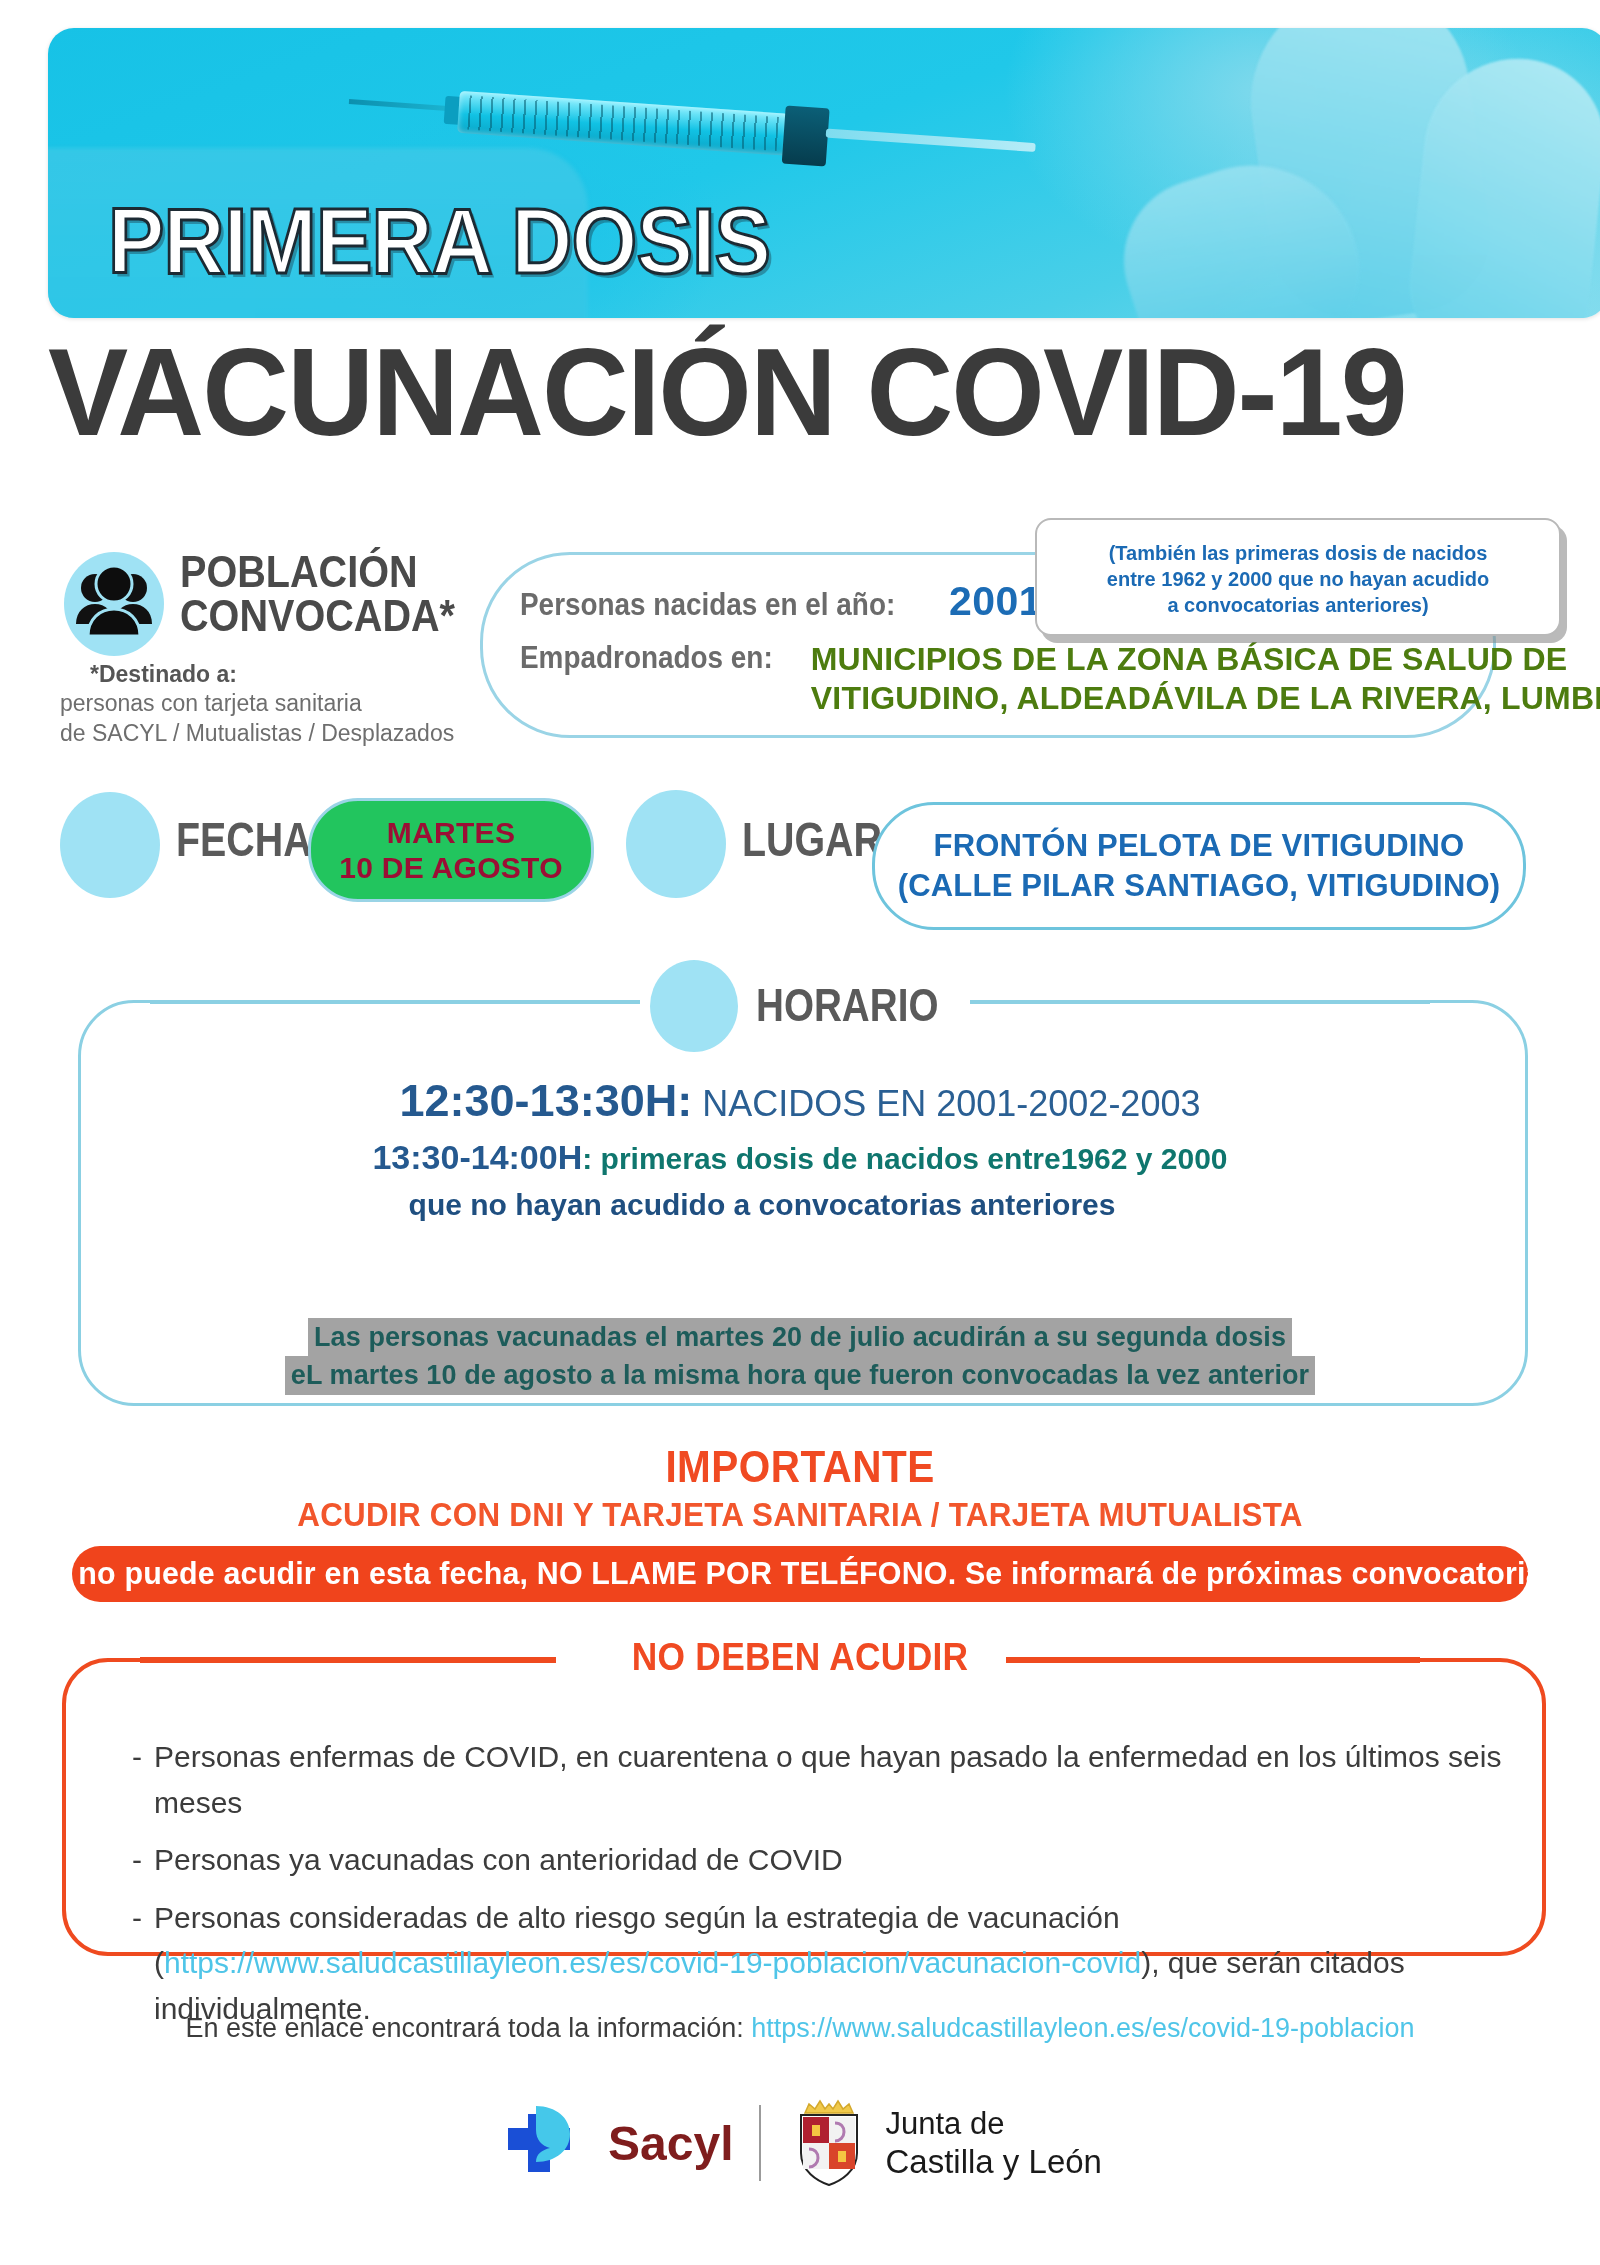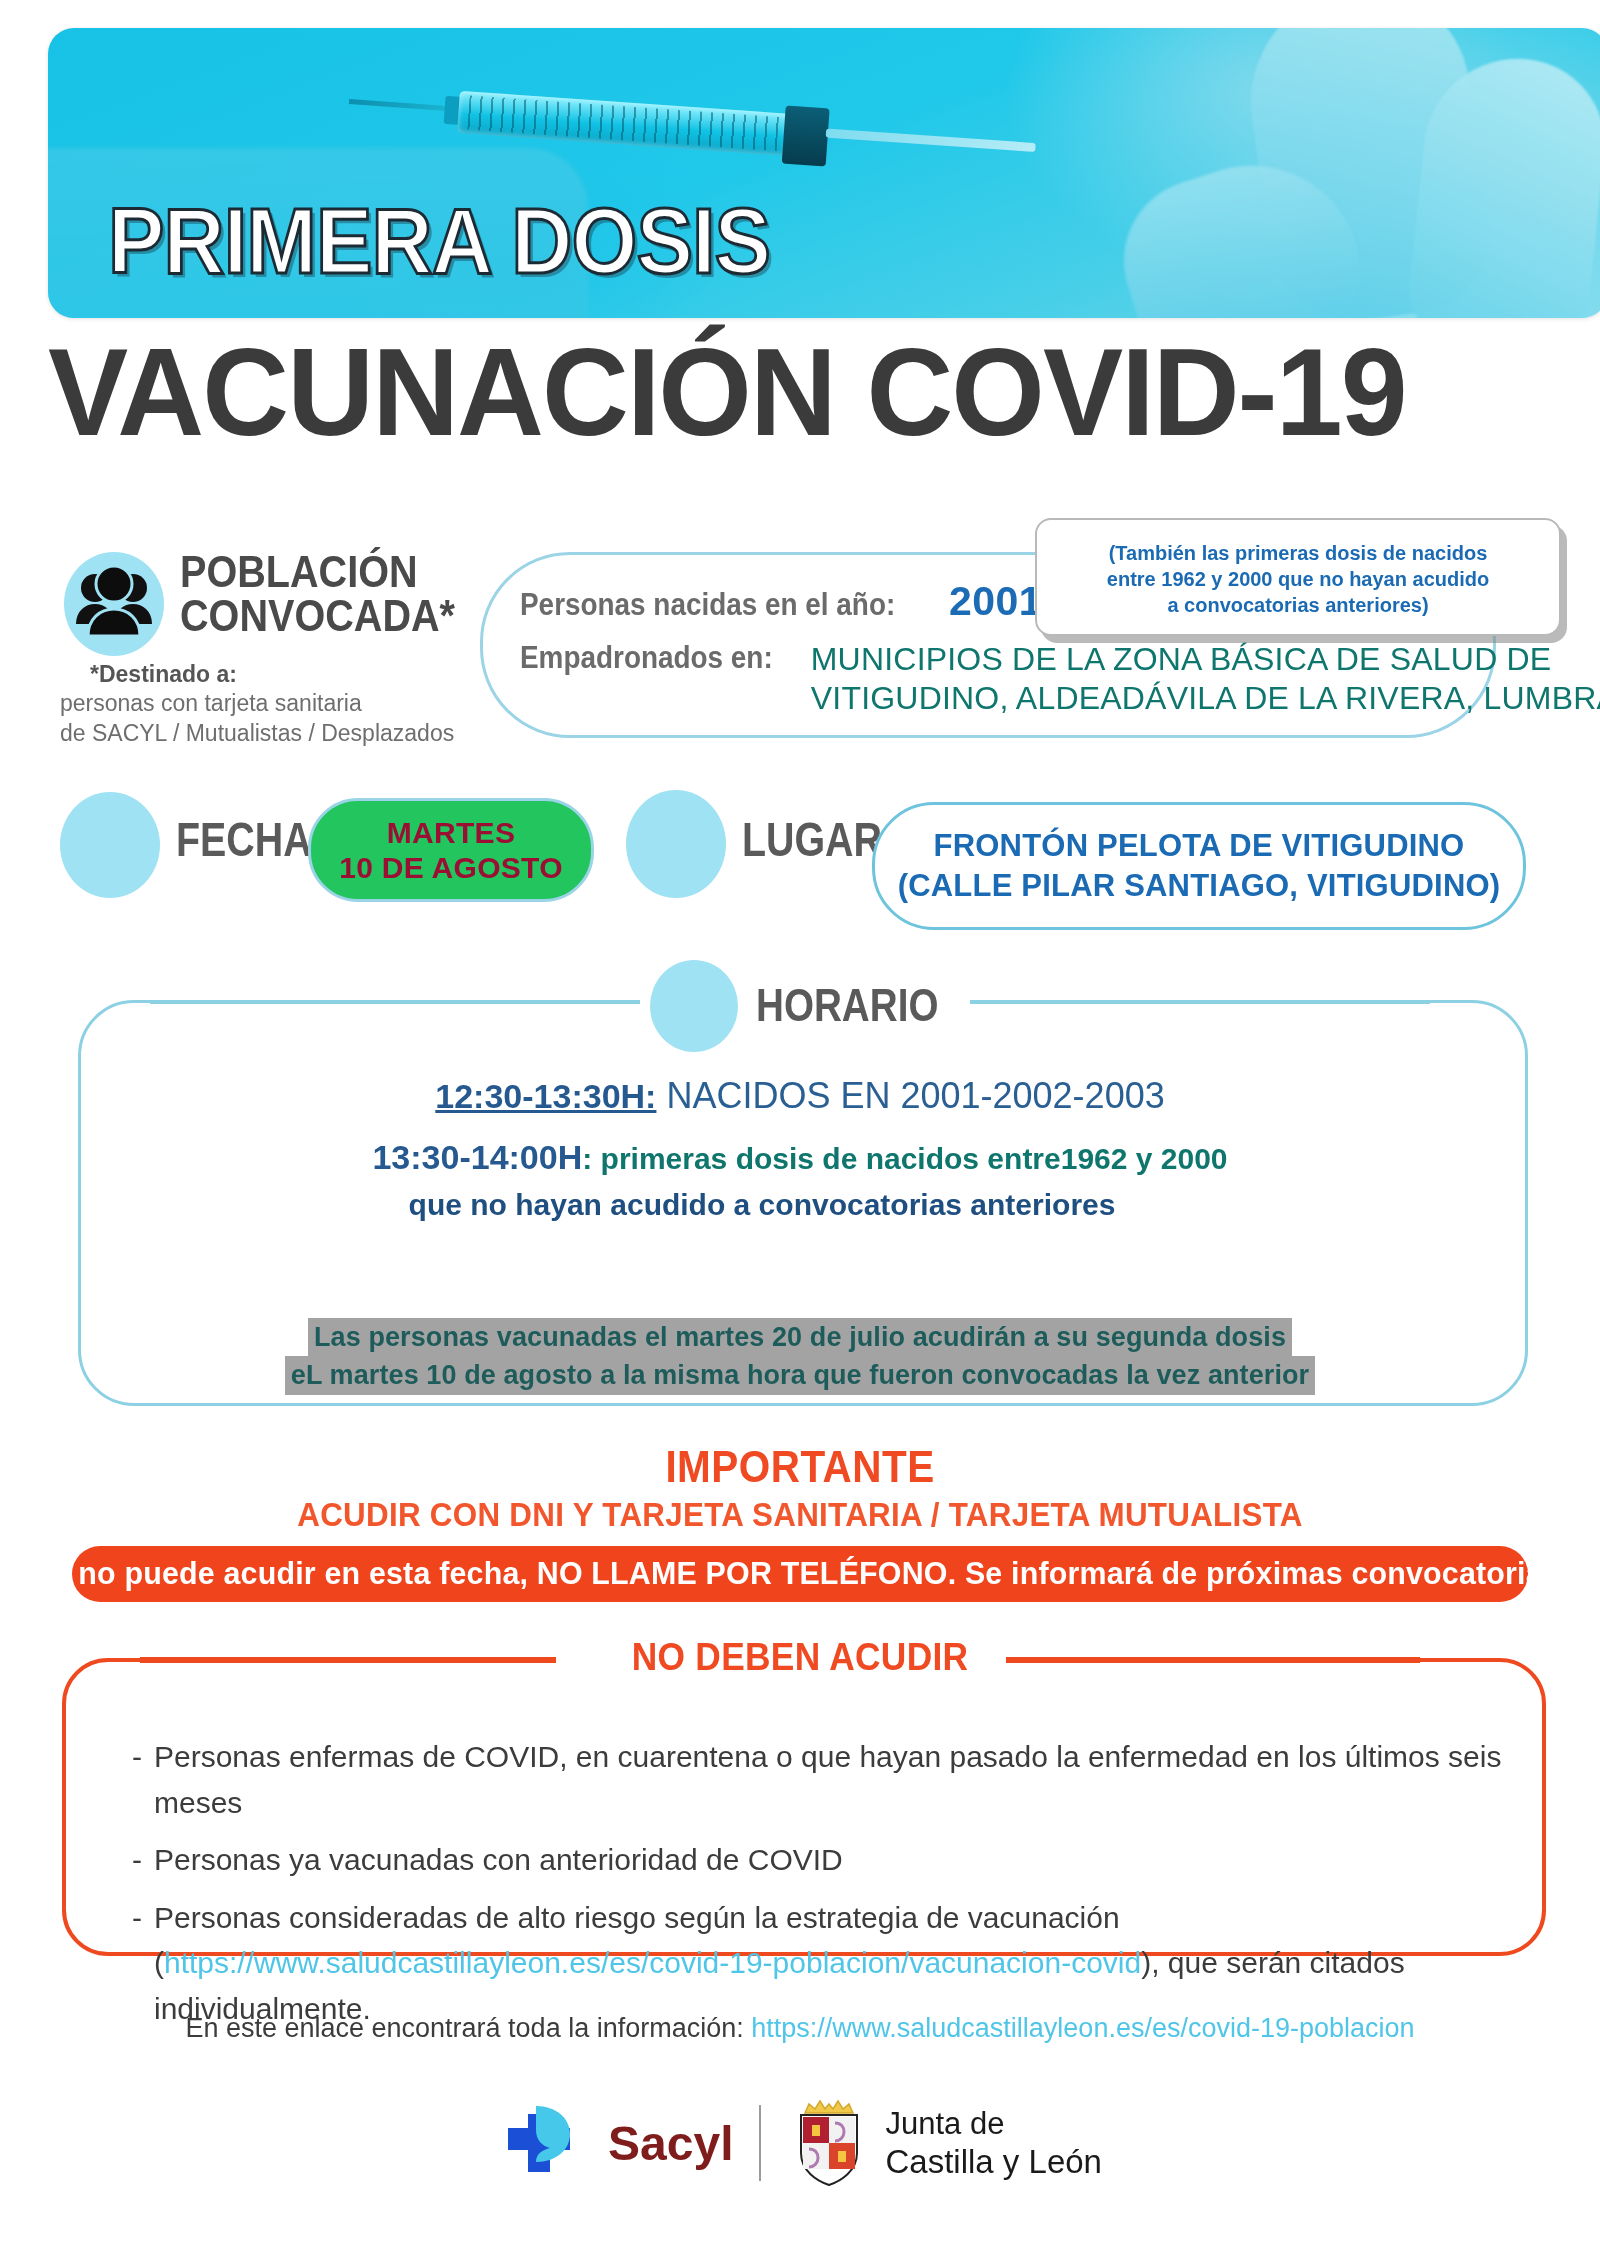--- a/index.html
+++ b/index.html
@@ -90,21 +90,21 @@
   .pob-sub .b1{font-weight:bold;color:#555;margin-left:30px;}
 
   .pob-box{
     position:absolute;left:480px;top:552px;width:1010px;height:180px;
     border:3px solid #9ad4e6;border-radius:90px;background:#fff;
   }
   .row-nac{position:absolute;left:520px;top:578px;white-space:nowrap;}
   .lbl{font-weight:bold;font-size:31px;color:#6b6b6b;transform:scaleX(.9);display:inline-block;transform-origin:left;}
   .val-year{font-weight:bold;font-size:41px;color:#1c6cb5;margin-left:12px;letter-spacing:.5px;}
   .row-emp{position:absolute;left:520px;top:640px;white-space:nowrap;display:flex;align-items:flex-start;gap:10px;}
-  .val-mun{font-weight:normal;font-size:32px;color:#0f766e;line-height:1.22;letter-spacing:.2px;}
+  .val-mun{font-weight:bold;font-size:32px;color:#4d7c0f;line-height:1.22;letter-spacing:.2px;}
 
   .note-box{
     position:absolute;left:1035px;top:518px;width:490px;
     background:#fff;border:2px solid #b9b9b9;border-radius:16px;
     box-shadow:6px 7px 0 rgba(130,130,130,.55);
     padding:20px 16px 16px;
     text-align:center;
   }
   .note-box div{font-weight:bold;font-size:20px;line-height:1.3;color:#1b6ab4;}
 
@@ -143,21 +143,21 @@
   .hr-line-l{position:absolute;left:150px;top:1000px;width:500px;height:4px;background:#8bd0e3;}
   .hr-line-r{position:absolute;left:960px;top:1000px;width:470px;height:4px;background:#8bd0e3;}
   .hr-mask{position:absolute;left:640px;top:986px;width:330px;height:34px;background:#fff;}
   .clock-icon{position:absolute;left:648px;top:958px;width:92px;height:96px;}
   .clock-icon .disc{position:absolute;inset:2px;background:#9fe2f4;border-radius:50%;}
   .lbl-horario{
     position:absolute;left:756px;top:978px;font-weight:bold;font-size:46px;color:#5a5a5a;
     transform:scaleX(.84);transform-origin:left top;
   }
   .hr-1{position:absolute;left:0;top:1075px;width:1600px;text-align:center;white-space:nowrap;}
-  .hr-1 .bt{font-weight:bold;font-size:34px;color:#25598f;text-decoration:underline;}
+  .hr-1 .bt{font-weight:bold;font-size:45px;color:#25598f;}
   .hr-1 .rt{font-size:36px;color:#2a5f93;}
   .hr-2{position:absolute;left:0;top:1138px;width:1600px;text-align:center;white-space:nowrap;}
   .hr-2 .bt{font-weight:bold;font-size:34px;color:#25598f;}
   .hr-2 .rt{font-weight:bold;font-size:30px;color:#0f766e;}
   .hr-3{position:absolute;left:0;top:1188px;width:1524px;text-align:center;
         font-weight:bold;font-size:30px;color:#1f4f80;}
 
   .hl-wrap{position:absolute;left:0;top:1318px;width:1600px;text-align:center;}
   .hl-line{
     display:inline-block;background:#a3a3a3;color:#1d5c5a;

